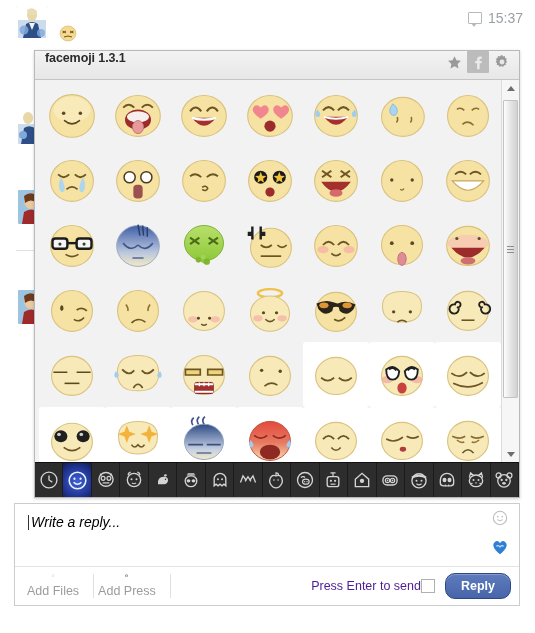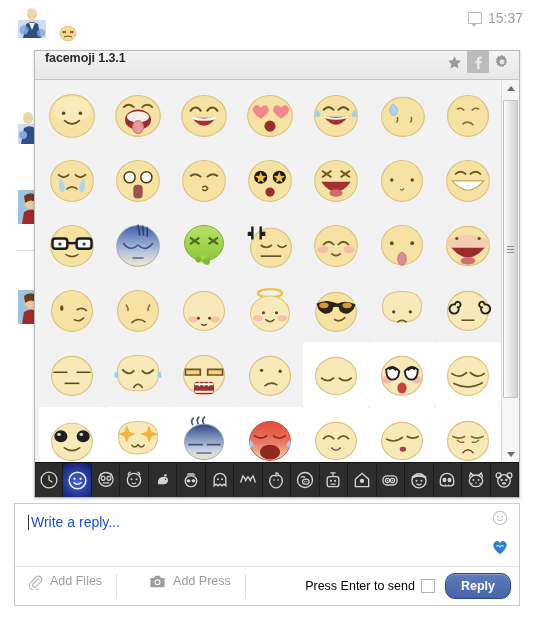--- a/index.html
+++ b/index.html
@@ -223,54 +223,56 @@
   }
   .caret {
     position: absolute;
     left: 13px; top: 11px;
     width: 1px; height: 15px;
     background: #333;
   }
   .placeholder {
     position: absolute;
     left: 16px; top: 10px;
-    color: #1d4ed8;
+    color: #000000;
     font-size: 14px;
+    font-style: italic;
   }
   .composer-side {
     position: absolute;
     right: 8px; top: 6px;
     width: 22px;
     display: flex;
     flex-direction: column;
     align-items: center;
     gap: 10px;
   }
   .composer-actions {
     height: 38px;
     display: flex;
     align-items: center;
     padding: 0 8px;
   }
   .act {
     display: flex;
+    align-items: center;
     gap: 7px;
     color: #9c9c9c;
     font-size: 12.5px;
     padding: 0 14px 0 4px;
     height: 24px;
     border-right: 1px solid #e0e0e0;
-    margin-right: 28px;
+    margin-right: 0;
+    flex-direction: column;
   }
   .act:last-of-type { border-right: 1px solid #e0e0e0; }
   .spacer { flex: 1; }
   .enter-hint {
-    color: #000000;
+    color: #4c1d95;
     font-size: 12.5px;
-    margin-right: 6px;
   }
   .checkbox {
     width: 12px; height: 12px;
     border: 1px solid #b0b0b0;
     background: #fff;
     margin-right: 10px;
   }
   .reply-btn {
     background: linear-gradient(#5d7bbd, #4765a8);
     border: 1px solid #2c4686;

